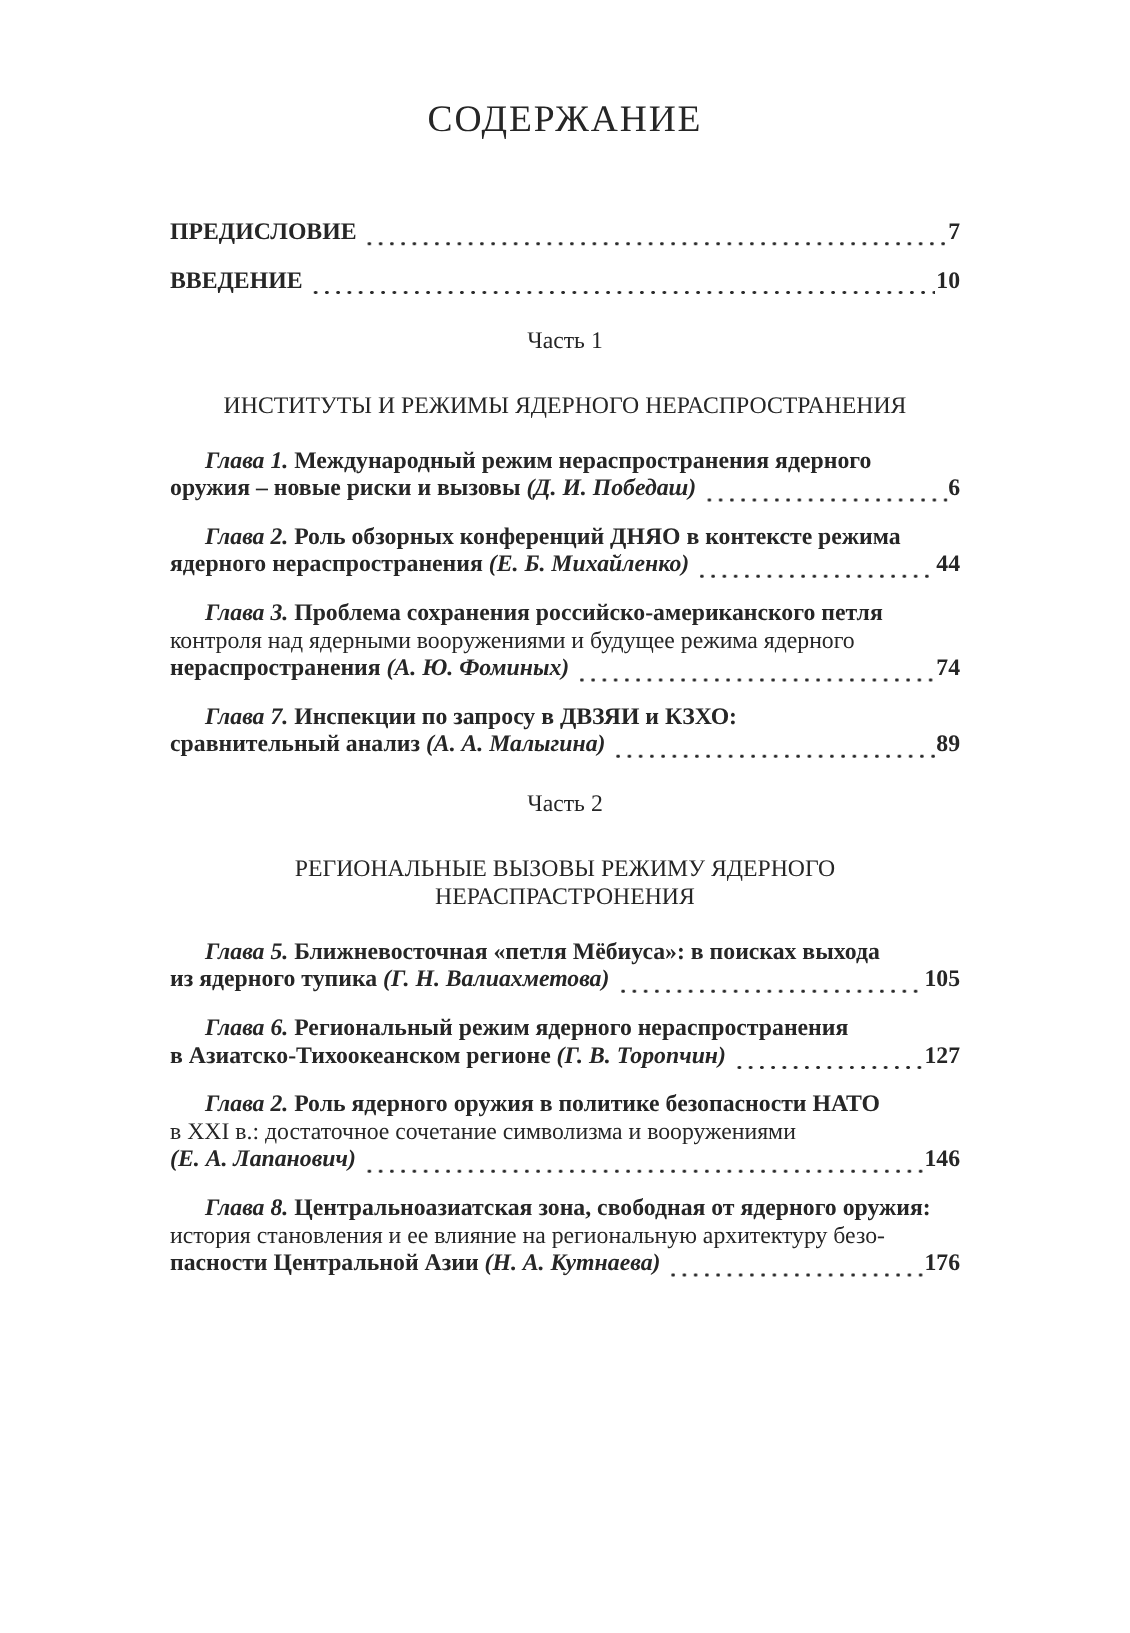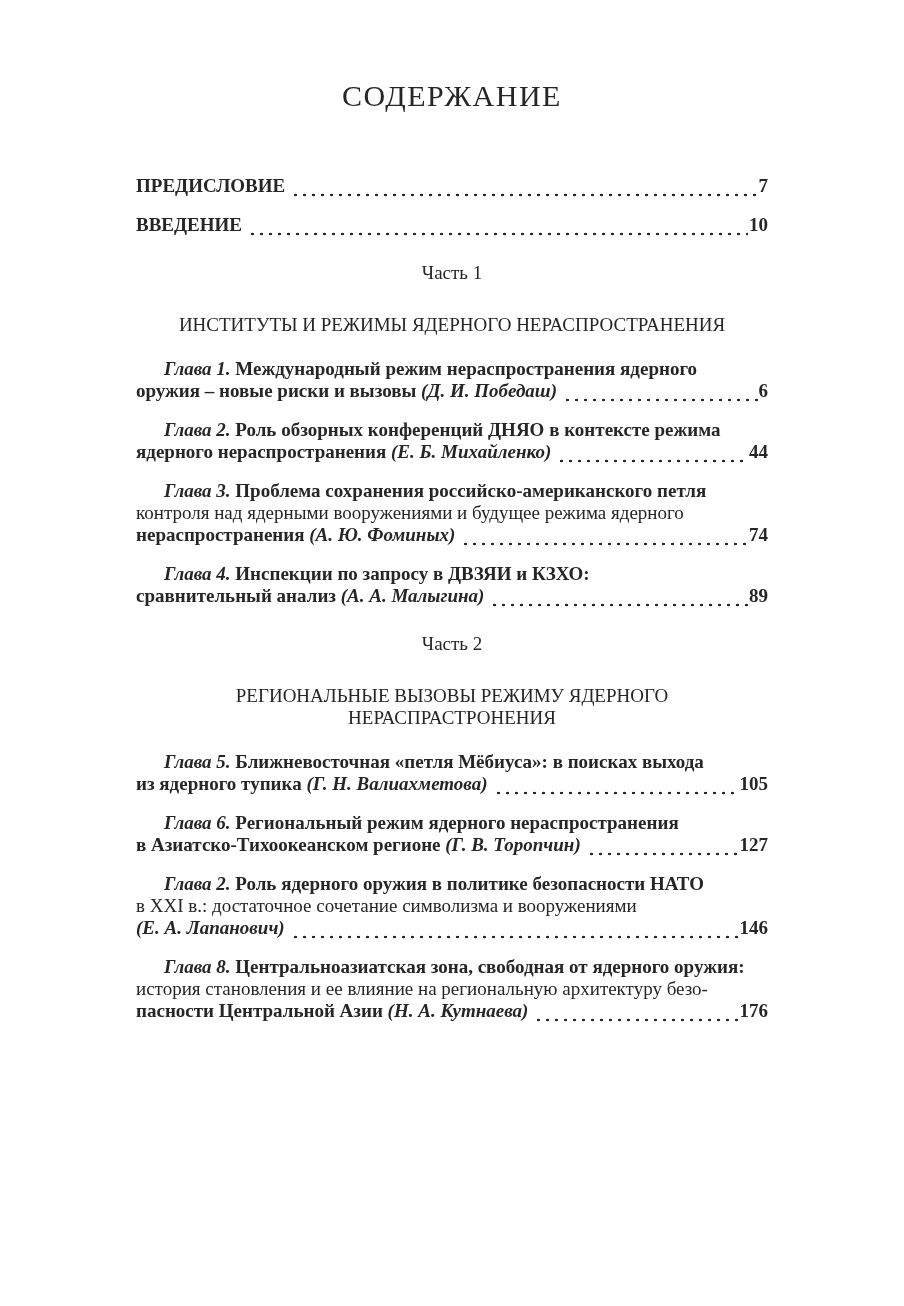--- a/index.html
+++ b/index.html
@@ -103,21 +103,21 @@
         <div class="chapter">
           <p class="toc-line plain indent"><span class="seg it">Глава 3.</span><span class="seg"> Проблема сохранения российско-американского петля</span></p>
           <p class="toc-line plain"><span class="seg">контроля над ядерными вооружениями и будущее режима ядерного</span></p>
           <p class="toc-line leaderline">
             <span class="line-text"><span class="seg">нераспространения </span><span class="seg it">(А. Ю. Фоминых)</span></span>
             <span class="leader"></span>
             <span class="pagenum">74</span>
           </p>
         </div>
         <div class="chapter">
-          <p class="toc-line plain indent"><span class="seg it">Глава 4.</span><span class="seg"> Инспекции по запросу в ДВЗЯИ и КЗХО:</span></p>
+          <p class="toc-line plain indent"><span class="seg it">Глава 7.</span><span class="seg"> Инспекции по запросу в ДВЗЯИ и КЗХО:</span></p>
           <p class="toc-line leaderline">
             <span class="line-text"><span class="seg">сравнительный анализ </span><span class="seg it">(А. А. Малыгина)</span></span>
             <span class="leader"></span>
             <span class="pagenum">89</span>
           </p>
         </div>
       </section>
       <section class="part">
         <p class="part-label">Часть 2</p>
         <p class="part-title">РЕГИОНАЛЬНЫЕ ВЫЗОВЫ РЕЖИМУ ЯДЕРНОГО<br>НЕРАСПРАСТРОНЕНИЯ</p>

